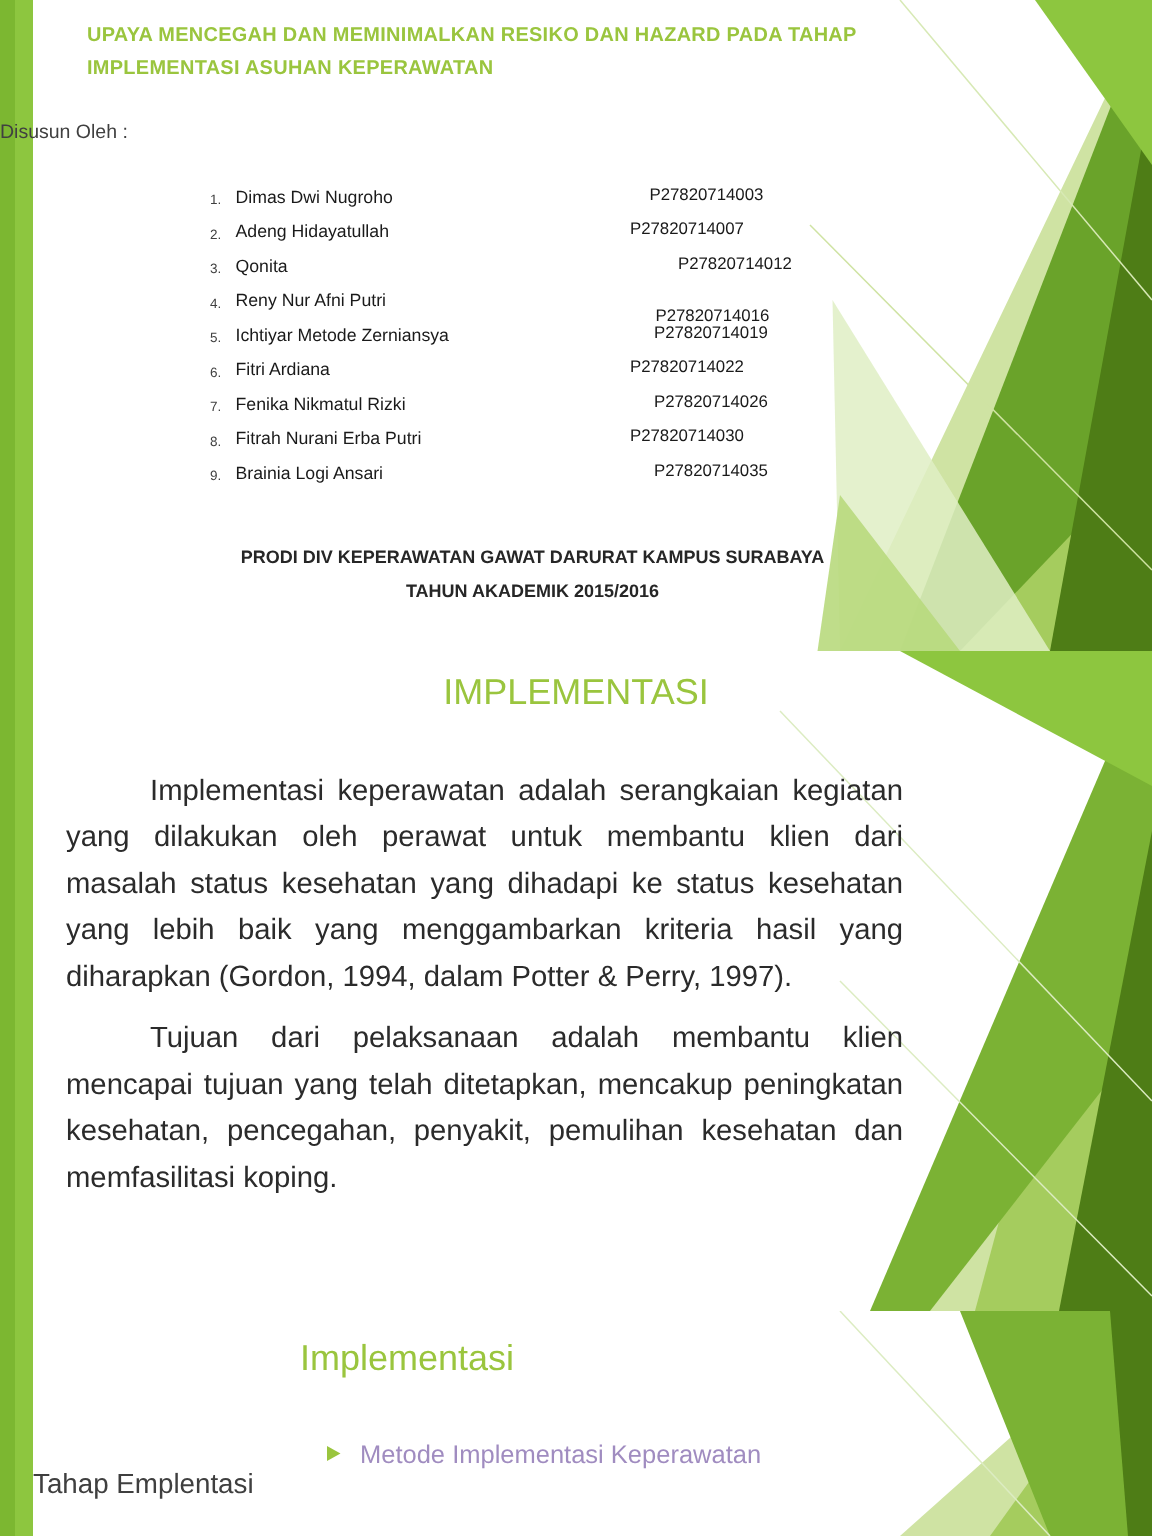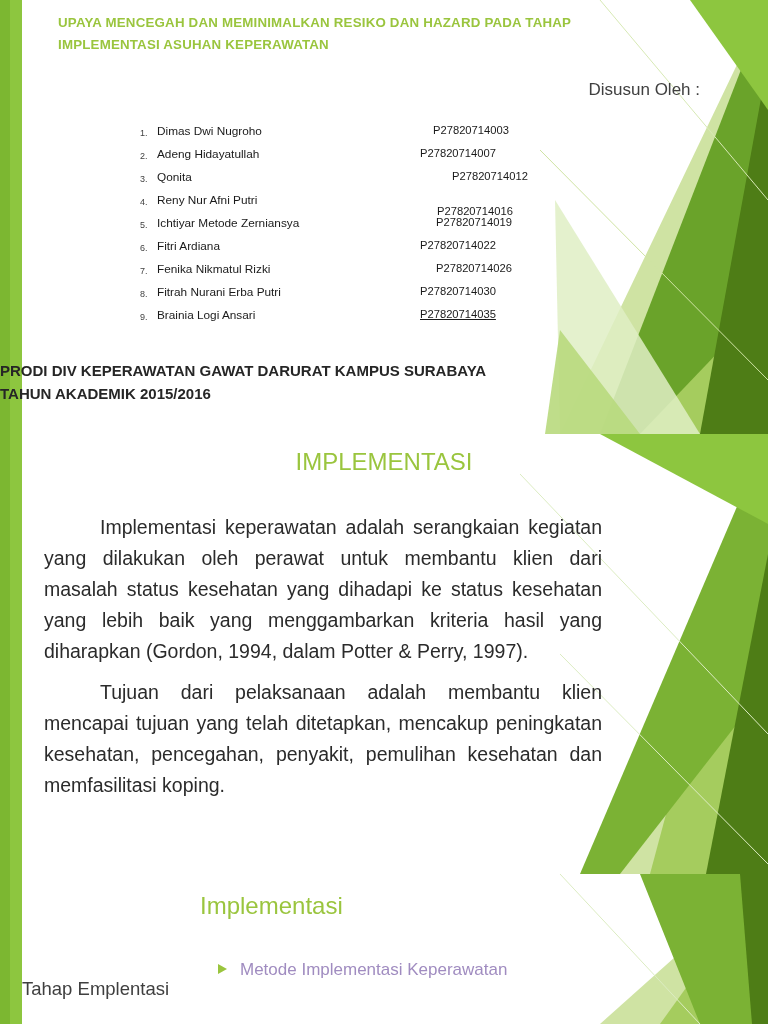--- a/index.html
+++ b/index.html
@@ -15,27 +15,27 @@
   
   .slide1{position:absolute;left:0;top:0;width:768px;height:434px;overflow:hidden;background:#ffffff;}
   .s1-leftbar{position:absolute;left:0;top:0;width:22px;height:434px;background:#8dc63f;}
   .s1-leftbar2{position:absolute;left:0;top:0;width:10px;height:434px;background:#7cb731;}
 
   .s1-title{
     position:absolute;left:58px;top:12px;width:560px;
     color:#9ac53e;font-weight:bold;font-size:13.3px;line-height:22px;
     letter-spacing:.2px;
   }
-  .s1-disusun{position:absolute;left:0;top:80px;width:700px;text-align:right;font-size:17px;color:#404040;}
+  .s1-disusun{position:absolute;left:0;top:80px;width:700px;text-align:left;font-size:13px;color:#404040;}
   .s1-list{position:absolute;left:140px;top:124px;width:480px;}
   .s1-row{position:relative;height:23px;}
   .s1-num{position:absolute;left:0;top:4px;font-size:9px;color:#3f3f3f;}
   .s1-name{position:absolute;left:17px;top:0;font-size:11.8px;color:#1a1a1a;}
   .s1-nim{position:absolute;top:0;font-size:11.2px;color:#1a1a1a;}
-  .s1-foot{position:absolute;left:0;top:360px;width:710px;color:#262626;font-weight:bold;font-size:15px;line-height:22.5px;}
+  .s1-foot{position:absolute;left:0;top:360px;width:710px;text-align:center;color:#262626;font-weight:bold;font-size:12px;line-height:22.5px;}
 
   
   .slide2{position:absolute;left:0;top:434px;width:768px;height:440px;overflow:hidden;background:#ffffff;}
   .s2-leftbar{position:absolute;left:0;top:0;width:22px;height:440px;background:#8dc63f;}
   .s2-leftbar2{position:absolute;left:0;top:0;width:10px;height:440px;background:#7cb731;}
   .s2-title{position:absolute;left:0;top:14px;width:768px;text-align:center;color:#9ac53e;font-size:24px;}
   .s2-body{position:absolute;left:44px;top:78px;width:558px;color:#2b2b2b;font-size:19.5px;line-height:31px;text-align:justify;}
   .s2-body p{margin:0 0 10px 0;text-indent:56px;}
 
   
@@ -112,21 +112,21 @@
           <span class="s1-nim" style="left: 296px;">P27820714026</span>
         </div>
         <div class="s1-row">
           <span class="s1-num">8.</span>
           <span class="s1-name">Fitrah Nurani Erba Putri</span>
           <span class="s1-nim" style="left: 280px;">P27820714030</span>
         </div>
         <div class="s1-row">
           <span class="s1-num">9.</span>
           <span class="s1-name">Brainia Logi Ansari</span>
-          <span class="s1-nim" style="left: 280px; text-decoration: underline;">P27820714035</span>
+          <span class="s1-nim" style="left: 296px;">P27820714035</span>
         </div>
       </div>
 
     <div class="s1-foot">
       <div>PRODI DIV KEPERAWATAN GAWAT DARURAT KAMPUS SURABAYA</div>
       <div>TAHUN AKADEMIK 2015/2016</div>
     </div>
   </div>
 
   <div class="slide2">

